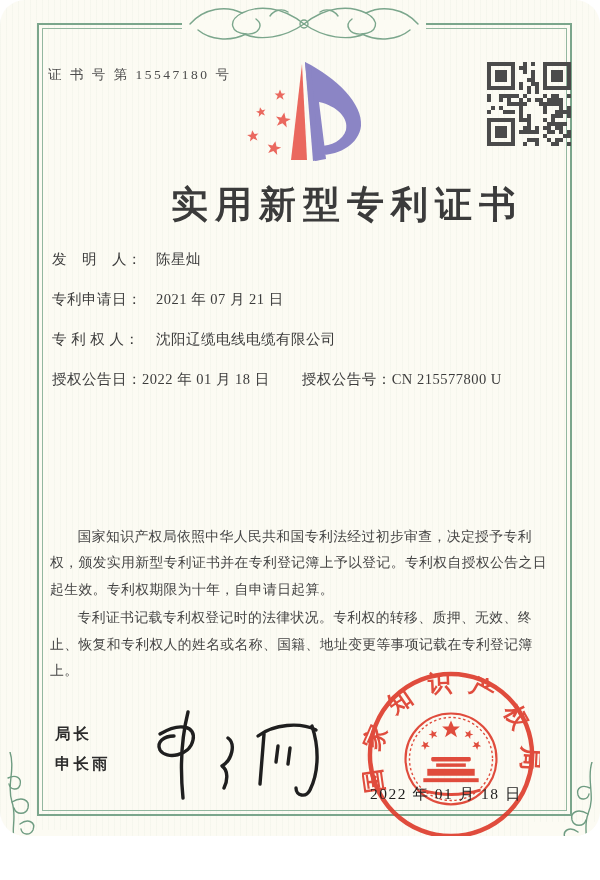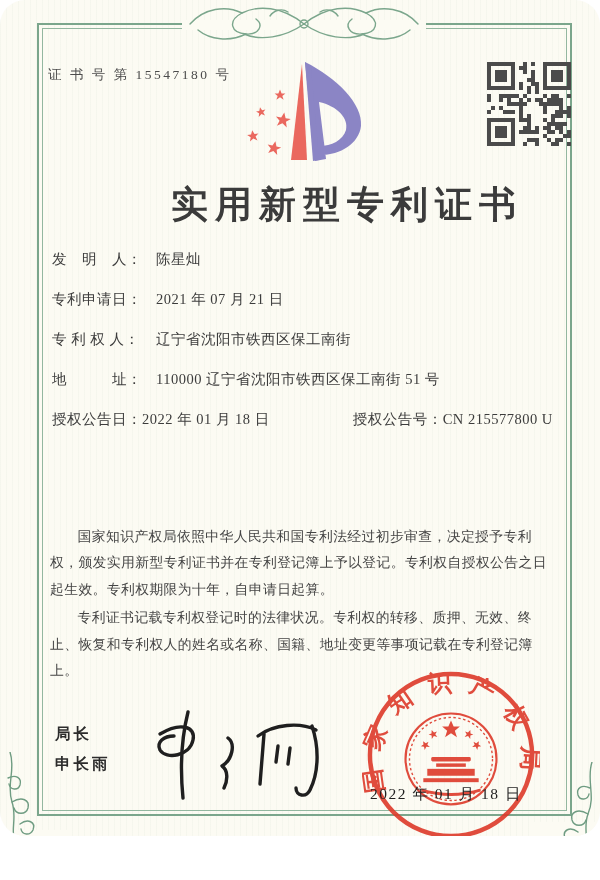--- a/index.html
+++ b/index.html
@@ -21,21 +21,21 @@
   .logo{position:absolute;left:233px;top:58px;z-index:3;}
   .qr{position:absolute;left:487px;top:62px;width:84px;height:84px;z-index:3;}
   .title{
     position:absolute;left:0;top:180px;width:100%;text-align:center;
     font-size:37px;font-weight:600;letter-spacing:7px;color:#3b3b3b;z-index:3;padding-left:47px;
   }
   .fields{position:absolute;left:52px;top:250px;width:505px;z-index:3;}
   .field-row{height:24px;margin-bottom:16px;font-size:14.5px;letter-spacing:0.5px;color:#3c3c3c;white-space:nowrap;}
   .field-label{display:inline-block;width:104px;white-space:pre;}
   .field-value{white-space:pre;}
-  .grant-pair2{margin-left:83px;}
+  .grant-pair2{margin-left:32px;}
   .paras{position:absolute;left:50px;top:524px;width:502px;z-index:3;}
   .para{font-size:13.8px;line-height:1.92;text-indent:2em;color:#454545;margin:0 0 2px 0;letter-spacing:0.4px;}
   .signer{position:absolute;left:55px;top:719px;z-index:4;font-family:"Liberation Sans",sans-serif;}
   .signer div{font-size:15.5px;font-weight:700;letter-spacing:3px;color:#2c2c2c;line-height:30px;}
   .signature{position:absolute;left:130px;top:706px;z-index:4;}
   .seal{position:absolute;left:362px;top:668px;z-index:3;opacity:0.9;}
   .seal-date{position:absolute;left:370px;top:784px;z-index:5;font-size:15.5px;letter-spacing:1.5px;color:#1f1f1f;white-space:pre;}
   .footer-page{position:absolute;left:0;top:840px;width:100%;text-align:center;font-size:12.5px;letter-spacing:1px;color:#3a3a3a;z-index:3;}
   svg{display:block;}
 </style>
@@ -332,24 +332,21 @@
   <div class="title">实用新型专利证书</div>
 
   <div class="fields">
     <div class="field-row">
       <span class="field-label">发　明　人：</span><span class="field-value">陈星灿</span>
     </div>
     <div class="field-row">
       <span class="field-label">专利申请日：</span><span class="field-value">2021 年 07 月 21 日</span>
     </div>
     <div class="field-row">
-      <span class="field-label">专 利 权 人：</span><span class="field-value">辽宁省沈阳市铁西区保工南街</span>
-    </div>
-    <div class="field-row">
-      <span class="field-label">地　　　址：</span><span class="field-value">110000 辽宁省沈阳市铁西区保工南街 51 号</span>
+      <span class="field-label">专 利 权 人：</span><span class="field-value">沈阳辽缆电线电缆有限公司</span>
     </div>
     <div class="field-row">
       <span>授权公告日：</span><span class="field-value">2022 年 01 月 18 日</span><span class="grant-pair2">授权公告号：</span><span class="field-value">CN 215577800 U</span>
     </div>
   </div>
 
   <div class="paras">
     <p class="para">国家知识产权局依照中华人民共和国专利法经过初步审查，决定授予专利权，颁发实用新型专利证书并在专利登记簿上予以登记。专利权自授权公告之日起生效。专利权期限为十年，自申请日起算。</p>
     <p class="para">专利证书记载专利权登记时的法律状况。专利权的转移、质押、无效、终止、恢复和专利权人的姓名或名称、国籍、地址变更等事项记载在专利登记簿上。</p>
   </div>

